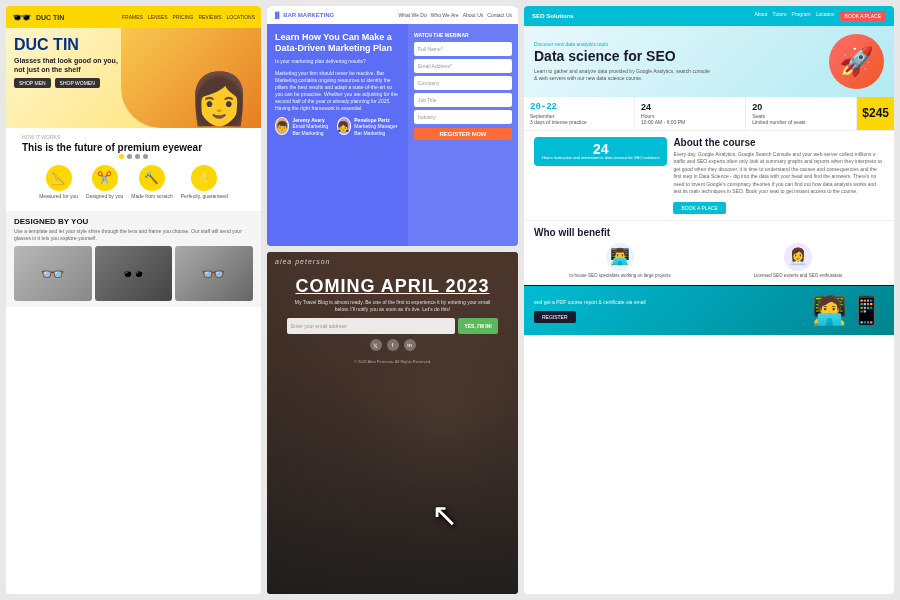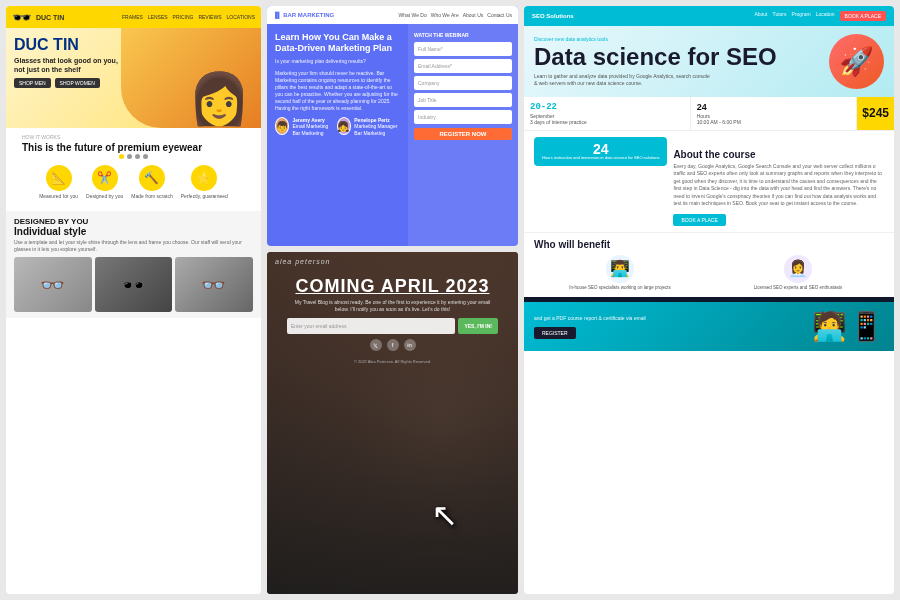--- a/index.html
+++ b/index.html
@@ -447,21 +447,21 @@
     }
     .seo-hero-text {
       flex: 1;
     }
     .seo-discover {
       font-size: 5px;
       color: #00bcd4;
       margin-bottom: 2px;
     }
     .seo-title {
-      font-size: 24px;
+      font-size: 14px;
       font-weight: 900;
       color: #1a1a2e;
       line-height: 1.1;
     }
     .seo-desc {
       font-size: 5px;
       color: #555;
       line-height: 1.4;
       margin-top: 3px;
       max-width: 180px;
@@ -529,41 +529,40 @@
       line-height: 1;
     }
     .seo-stat-label {
       font-size: 4px;
       line-height: 1.2;
     }
     .seo-section-title {
       font-size: 10px;
       font-weight: 900;
       color: #1a1a2e;
-      margin-top: 12px;
     }
     .seo-section-text {
       font-size: 5px;
       color: #666;
       line-height: 1.5;
       margin-top: 3px;
     }
     .btn-place {
       background: #00bcd4;
       color: #fff;
       font-size: 5px;
       padding: 3px 8px;
       border-radius: 2px;
       display: inline-block;
       margin-top: 4px;
     }
     
     .seo-benefit {
       padding: 6px 10px;
-      border-bottom: 5px solid #0f172a;
+      border-bottom: 1px solid #0f172a;
     }
     .benefit-title {
       font-size: 10px;
       font-weight: 900;
       color: #1a1a2e;
       margin-bottom: 5px;
     }
     .benefit-items {
       display: flex;
       gap: 6px;
@@ -672,21 +671,20 @@
         <div>Made from scratch</div>
       </div>
       <div class="eyewear-icon-item">
         <div class="circle-icon">⭐</div>
         <div>Perfectly, guaranteed</div>
       </div>
     </div>
   </div>
   <div class="eyewear-bottom">
     <div class="eyewear-style-title">DESIGNED BY YOU</div>
-    <div class="eyewear-style-sub">Individual style</div>
     <div class="eyewear-style-text">Use a template and let your style shine through the lens and frame you choose. Our staff will send your glasses in it lets you explore yourself.</div>
     <div class="eyewear-photos">
       <div class="eyewear-photo">👓</div>
       <div class="eyewear-photo" style="background:linear-gradient(135deg,#777,#444);">🕶️</div>
       <div class="eyewear-photo" style="background:linear-gradient(135deg,#aaa,#666);">👓</div>
     </div>
   </div>
 </div>
 
 <div class="panel-middle">
@@ -780,20 +778,25 @@
     <div class="stat-box">
       <div class="stat-main stat-highlight">20-22</div>
       <div>September</div>
       <div>3 days of intense practice</div>
     </div>
     <div class="stat-box">
       <div class="stat-main">24</div>
       <div>Hours</div>
       <div>10:00 AM - 6:00 PM</div>
     </div>
+    <div class="stat-box">
+      <div class="stat-main">20</div>
+      <div>Seats</div>
+      <div>Limited number of seats</div>
+    </div>
     <div class="stat-price">$245</div>
   </div>
 
   <div class="seo-section">
     <div class="seo-section-header">
       <div class="seo-stat-card">
         <div class="seo-stat-num">24</div>
         <div class="seo-stat-label">Hours instruction and immersion in data science for SEO solutions</div>
       </div>
       <div style="flex:1;">

